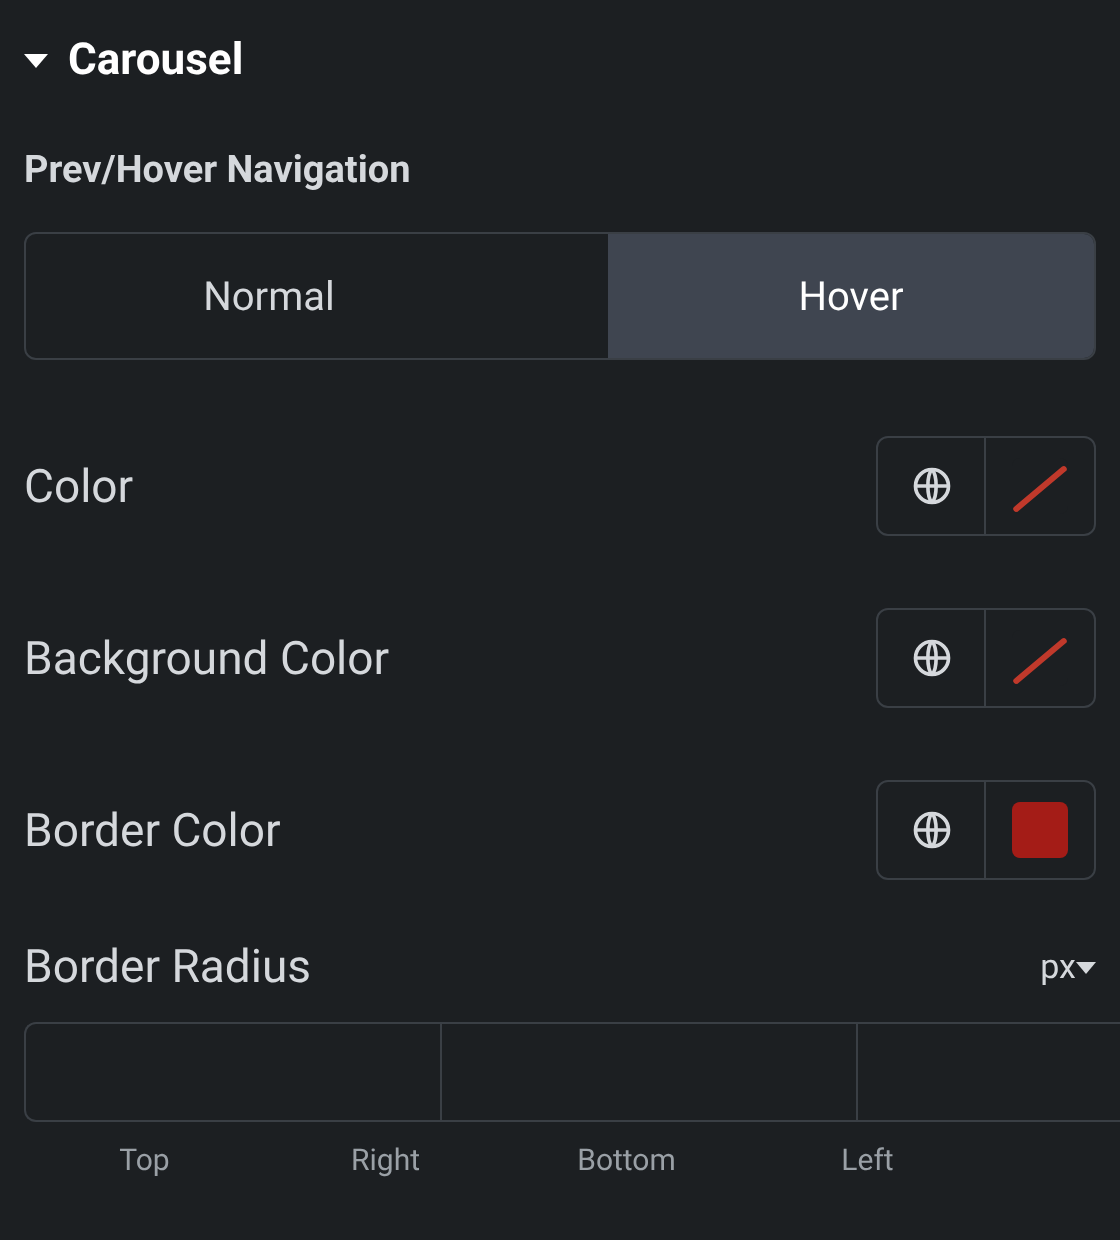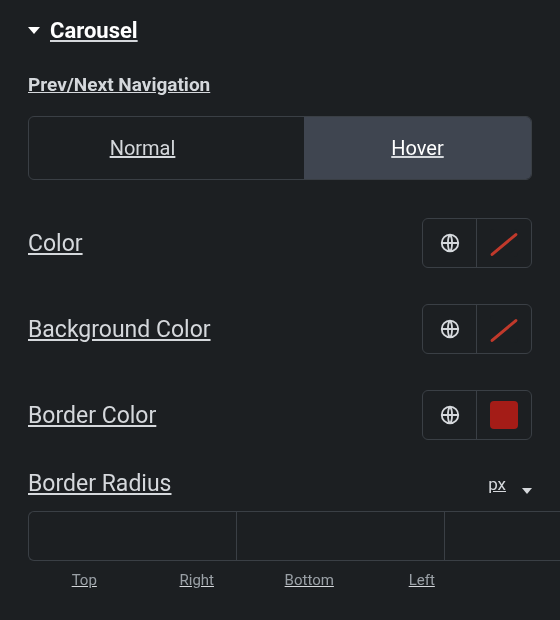--- a/index.html
+++ b/index.html
@@ -4,21 +4,21 @@
 <style>
   * { box-sizing: border-box; margin: 0; padding: 0; }
   body {
     background: #1c1f22;
     color: #d5d8dc;
     font-family: -apple-system, BlinkMacSystemFont, "Segoe UI", Roboto, Arial, sans-serif;
     width: 560px;
     height: 620px;
     overflow: hidden;
   }
-  .panel { padding: 18px 28px; text-decoration: underline; }
+  .panel { padding: 18px 12px; }
   .section-header {
     display: flex;
     align-items: center;
     gap: 10px;
     margin-bottom: 30px;
   }
   .caret-down {
     width: 0; height: 0;
     border-left: 6px solid transparent;
     border-right: 6px solid transparent;
@@ -110,22 +110,22 @@
   .swatch-solid { background: #a41c17; }
 
   .radius-head {
     display: flex;
     align-items: center;
     justify-content: space-between;
     margin-bottom: 14px;
   }
   .unit-picker {
     display: flex;
-    align-items: flex-end;
-    gap: 16px;
+    align-items: center;
+    gap: 0;
     font-size: 17px;
     color: #d5d8dc;
     cursor: pointer;
   }
   .unit-caret {
     width: 0; height: 0;
     border-left: 5px solid transparent;
     border-right: 5px solid transparent;
     border-top: 6px solid #d5d8dc;
   }
@@ -162,21 +162,21 @@
 </head>
 <body>
 
 <div class="panel">
 
   <div class="section-header">
     <div class="caret-down"></div>
     <div class="section-title">Carousel</div>
   </div>
 
-  <div class="group-label">Prev/Next Navigation</div>
+  <div class="group-label">Prev/Hover Navigation</div>
 
   <div class="segmented">
     <div class="seg-btn">Normal</div>
     <div class="seg-btn active">Hover</div>
   </div>
 
   <div class="row">
     <div class="row-label">Color</div>
     <div class="color-ctrl">
       <div class="globe-cell">

